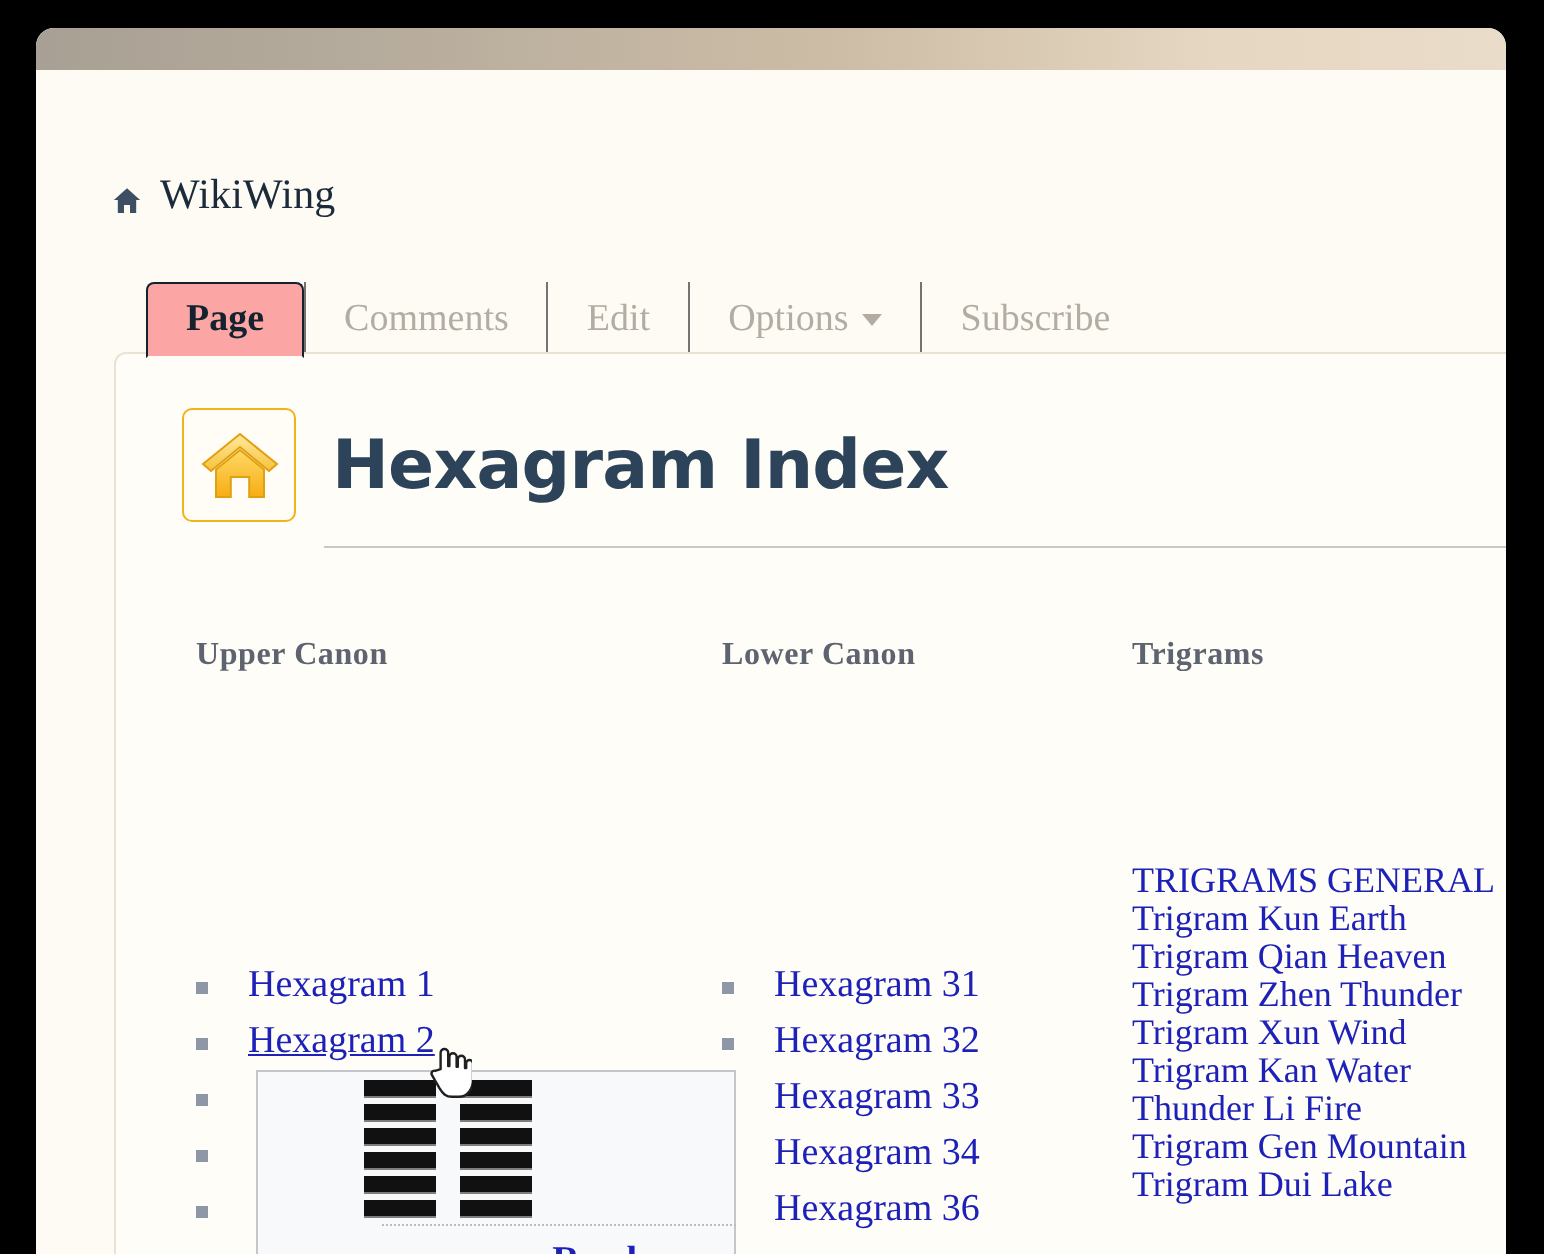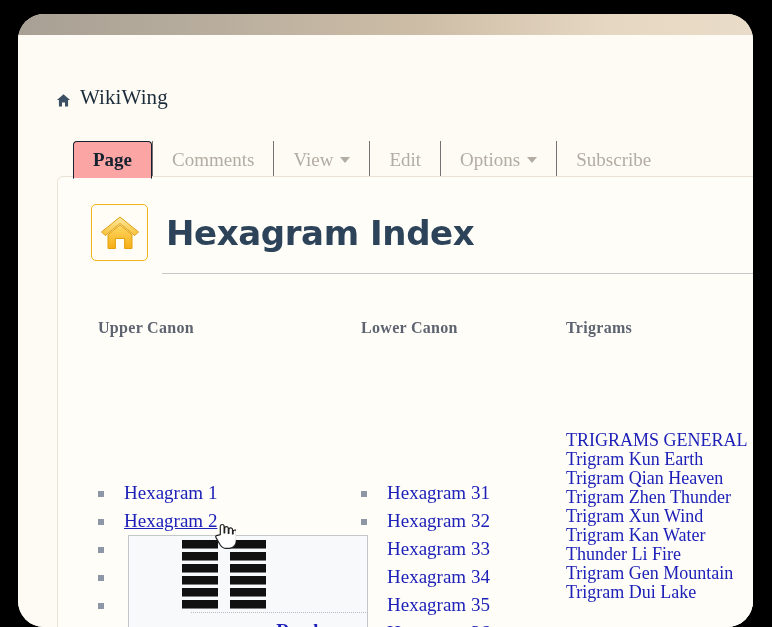--- a/index.html
+++ b/index.html
@@ -13,21 +13,20 @@
 
   
   #window {
     position: absolute;
     left: 18px; top: 14px;
     width: 735px; height: 613px;
     background: #fdfbf6;
     border-top-left-radius: 9px;
     border-top-right-radius: 9px;
     overflow: hidden;
-    border-radius: 26px;
   }
   #titlebar {
     position: absolute; left: 0; top: 0;
     width: 735px; height: 21px;
     background: linear-gradient(to right, #a8a094 0%, #b5ab9c 22%, #cdbda6 55%, #e6d7c2 80%, #e9dcc8 100%);
     border-top-left-radius: 9px;
     border-top-right-radius: 9px;
   }
   #viewport {
     position: absolute; left: 0; top: 21px;
@@ -249,24 +248,20 @@
       </span>
       <span class="crumb-label">WikiWing</span>
     </div>
 
     <div id="tabbar">
         <div class="tab active">
           <span>Page</span>
         </div>
         <div class="tab">
           <span>Comments</span>
-        </div>
-        <div class="tab">
-          <span>View</span>
-          <span class="caret"></span>
         </div>
         <div class="tab">
           <span>Edit</span>
         </div>
         <div class="tab">
           <span>Options</span>
           <span class="caret"></span>
         </div>
         <div class="tab">
           <span>Subscribe</span>
@@ -314,21 +309,20 @@
         </div>
 
         <div class="col col-lower">
           <div class="col-head">Lower Canon</div>
           <div class="col-body">
             <ul class="hexlist" id="lower-list">
                 <li><span class="marker"></span><a href="#">Hexagram 31</a></li>
                 <li><span class="marker"></span><a href="#">Hexagram 32</a></li>
                 <li><a href="#">Hexagram 33</a></li>
                 <li><a href="#">Hexagram 34</a></li>
-                <li><a href="#">Hexagram 35</a></li>
                 <li><a href="#">Hexagram 36</a></li>
               </ul>
           </div>
         </div>
 
         <div class="col col-trig">
           <div class="col-head">Trigrams</div>
           <div class="col-body trigram-body">
             <ul class="triglist" id="trig-list">
                 <li><a href="#">TRIGRAMS GENERAL</a></li>

